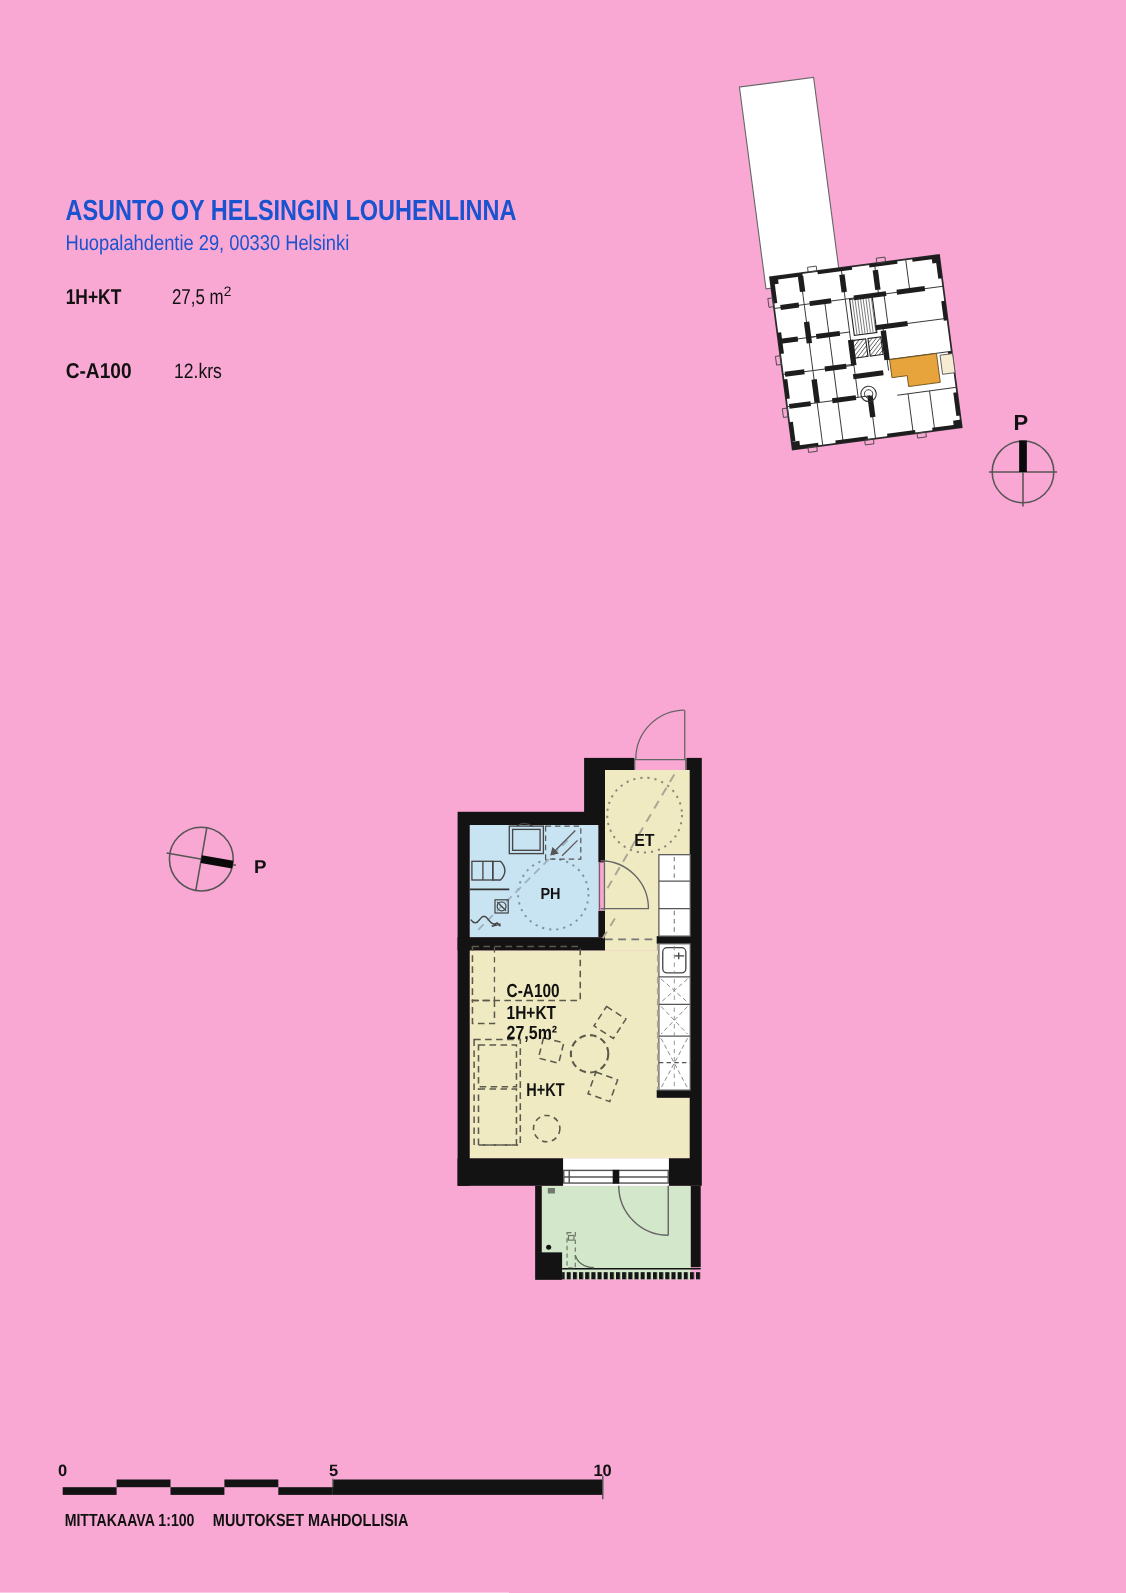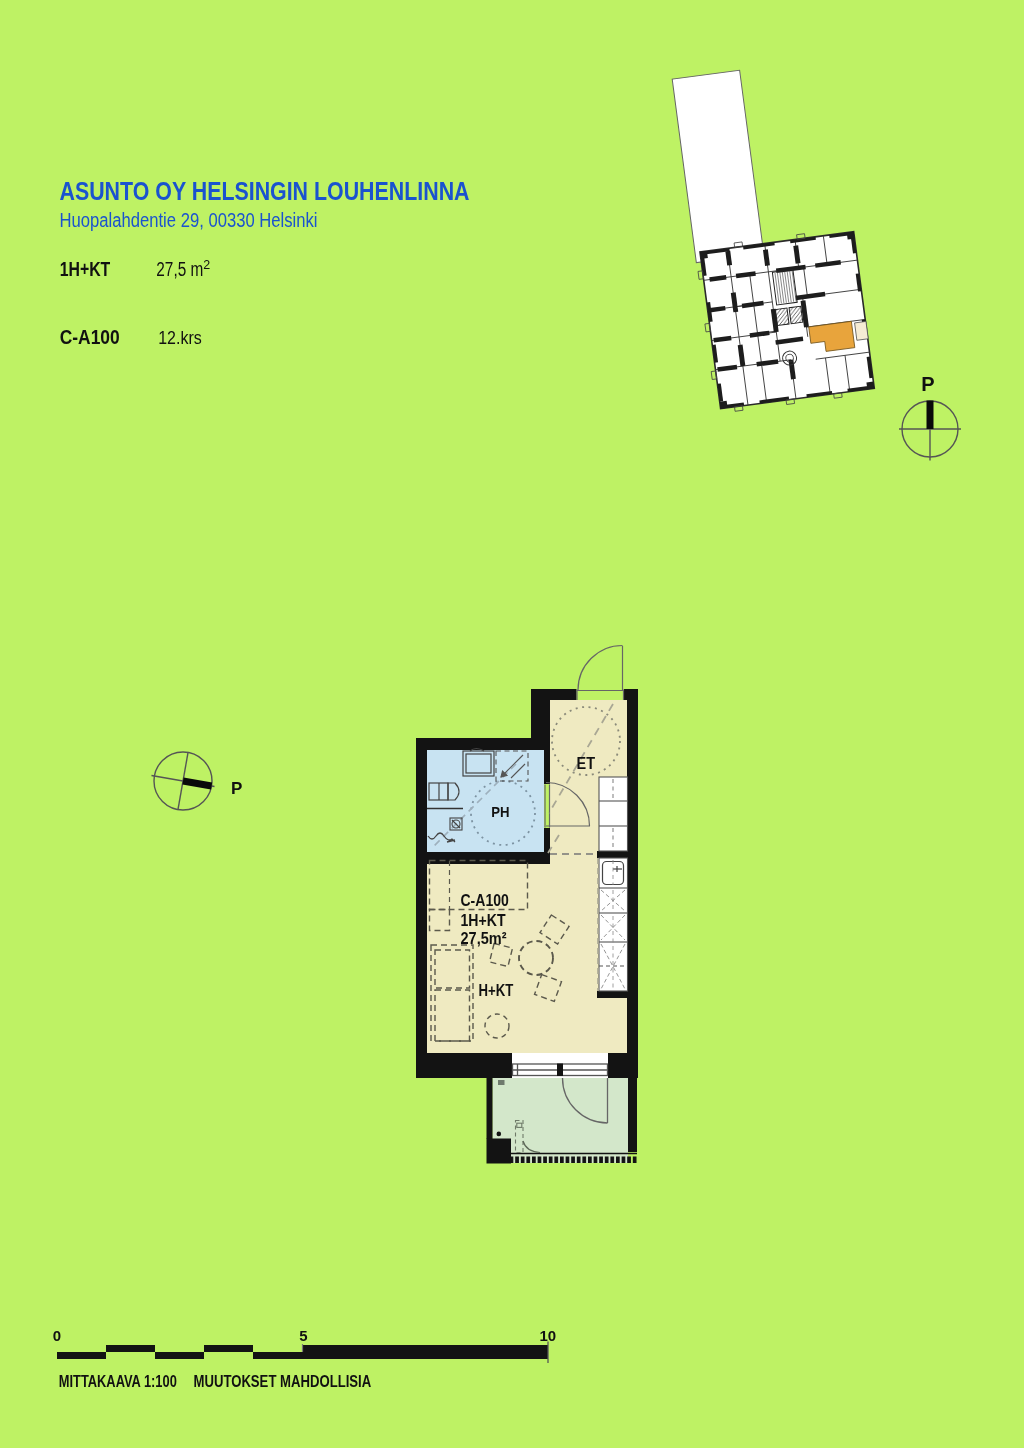--- a/index.html
+++ b/index.html
@@ -1,16 +1,16 @@
 <!DOCTYPE html>
 <html><head>
 <meta charset="utf-8">
 <style>
   html,body{margin:0;padding:0;background:#ffffff;}
-  #page{position:relative;width:1024px;height:1448px;background:#bef264;overflow:hidden;
+  #page{position:relative;width:1024px;height:1448px;background:#f9a8d4;overflow:hidden;
         font-family:"Liberation Sans", sans-serif;}
   svg text{font-family:"Liberation Sans", sans-serif;}
 </style>
 </head>
 <body>
 <div id="page">
 
   <svg width="1024" height="1448" viewBox="0 0 1024 1448" style="position:absolute;left:0;top:0;">
 
     <text x="59.5" y="199.7" font-size="26.3" font-weight="bold" fill="#1a53cf" textLength="410" lengthAdjust="spacingAndGlyphs">ASUNTO OY HELSINGIN LOUHENLINNA</text>

